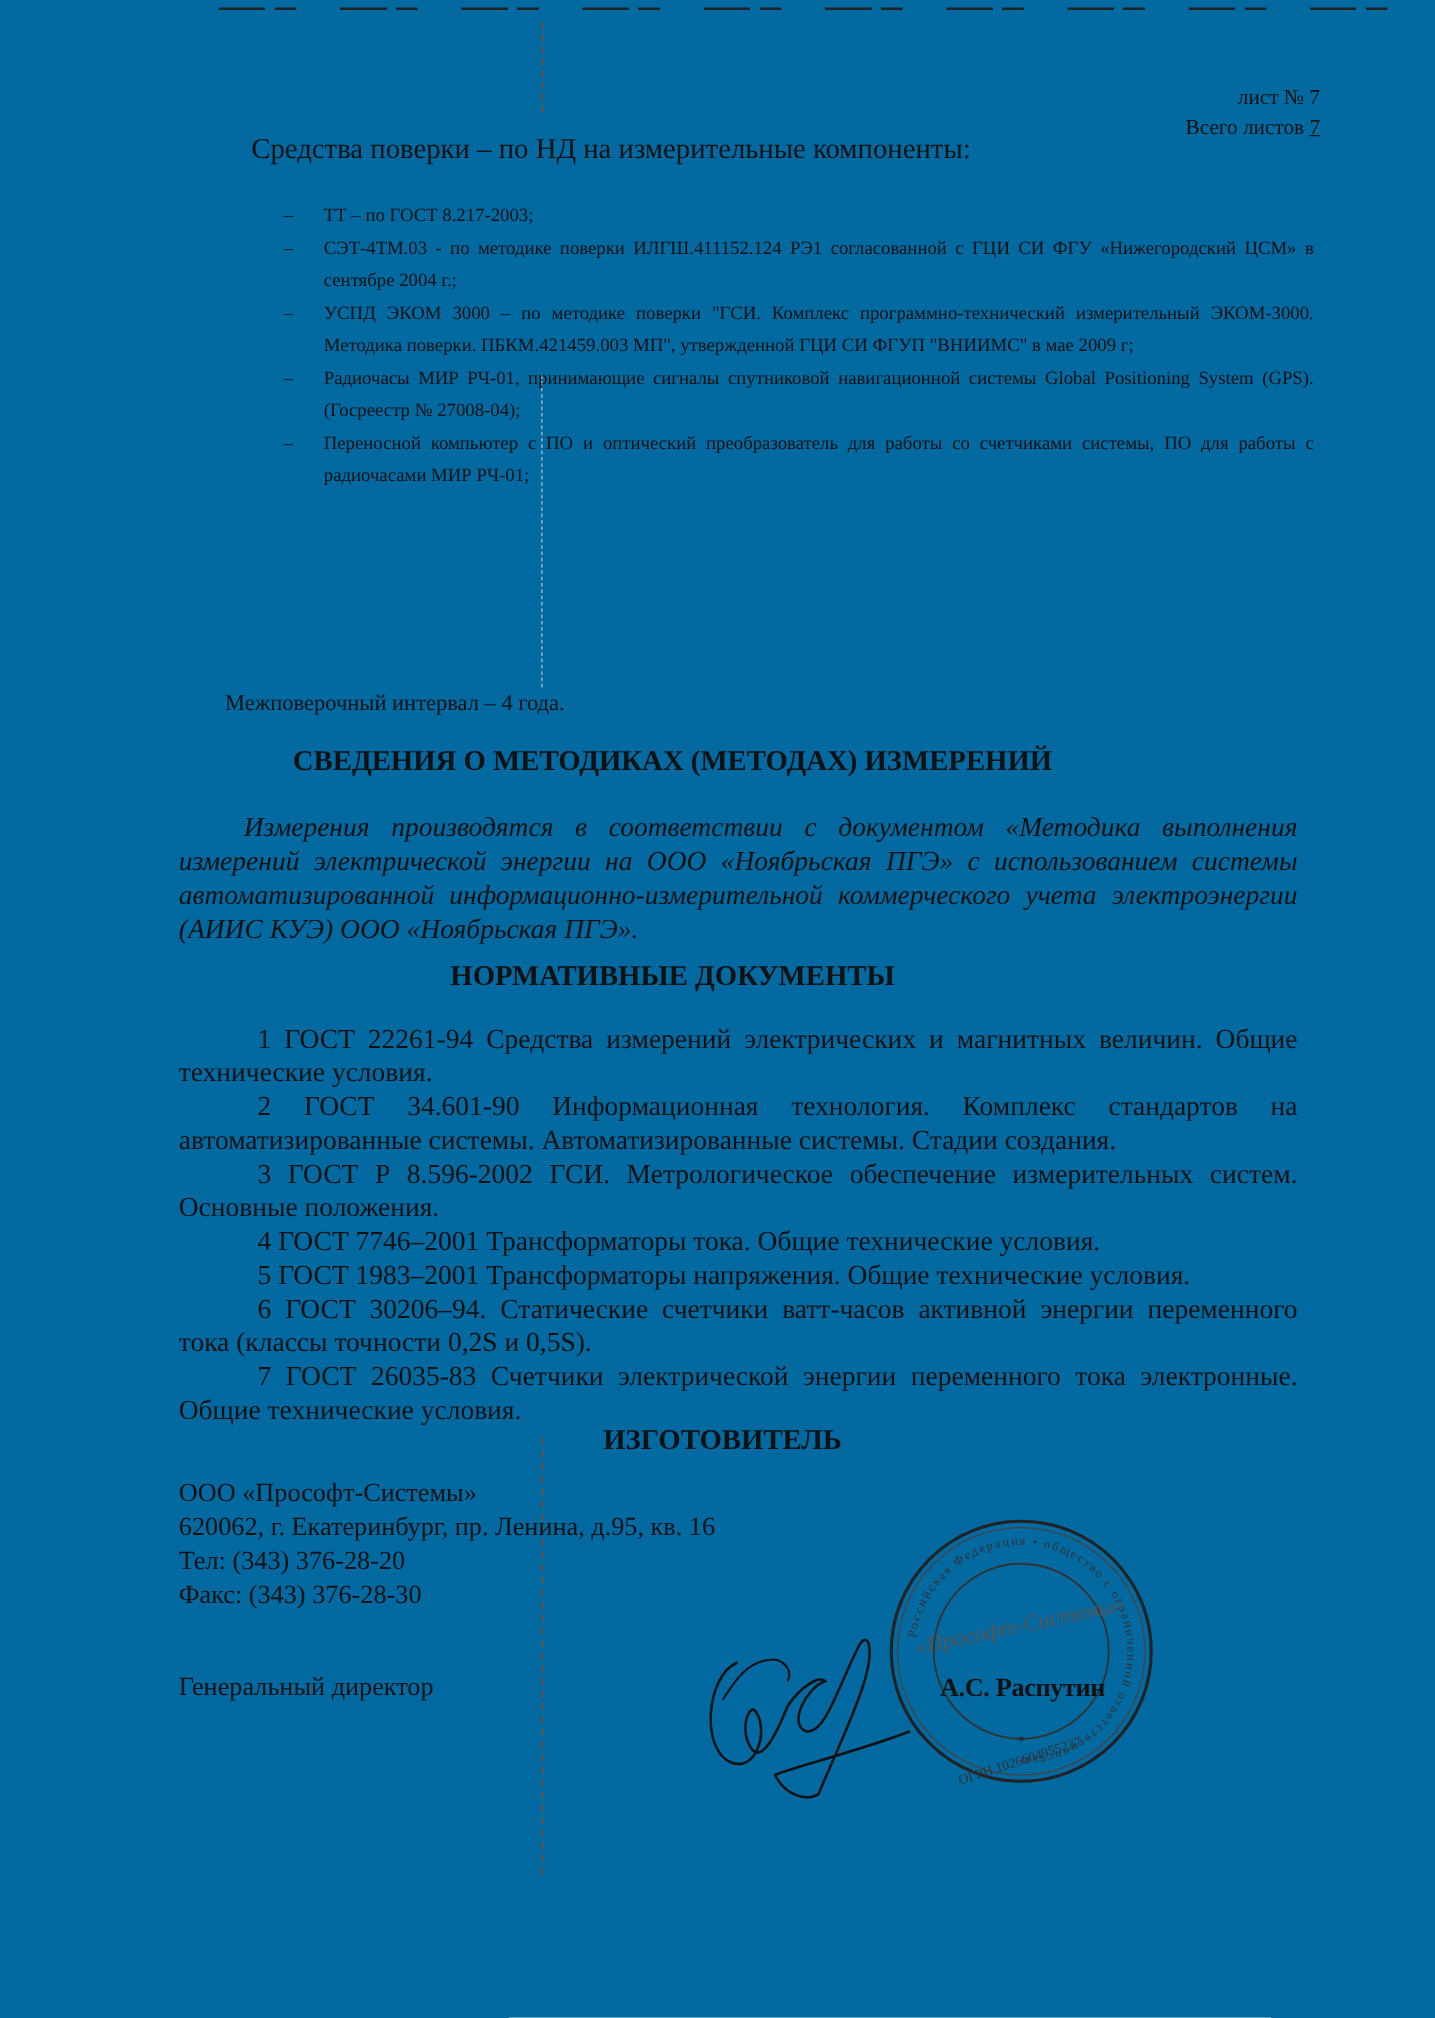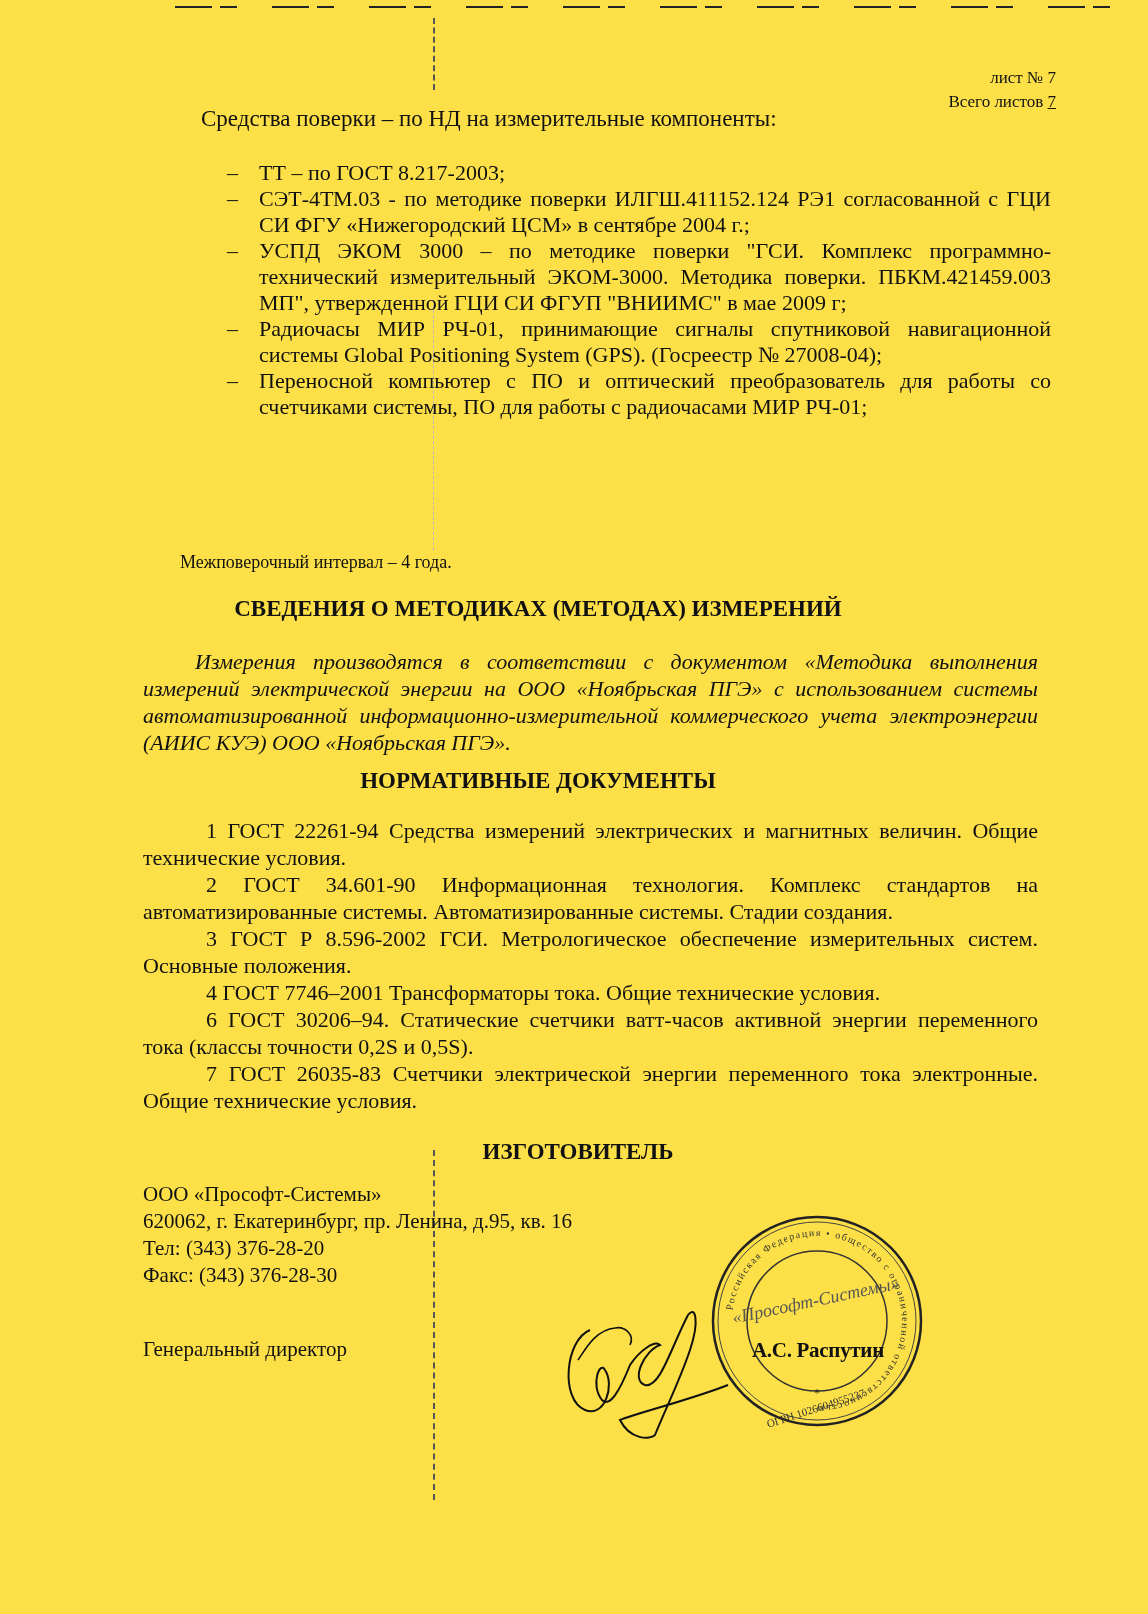--- a/index.html
+++ b/index.html
@@ -11,21 +11,21 @@
       width: 1148px;
       height: 1614px;
       position: relative;
       overflow: hidden;
       font-family: "Liberation Serif", "DejaVu Serif", serif;
       color: #111111;
     }
     .page {
       position: absolute;
       inset: 0;
-      background: #fde047;
+      background: #0369a1;
     }
     
     .cut-line {
       position: absolute;
       left: 175px;
       top: 6px;
       width: 935px;
       height: 4px;
       display: flex;
       justify-content: space-between;
@@ -61,21 +61,21 @@
       font-size: 23px;
     }
     .bullets {
       position: absolute;
       left: 229px;
       top: 160px;
       width: 822px;
       margin: 0;
       padding: 0;
       list-style: none;
-      font-size: 22px;
+      font-size: 15px;
       line-height: 26px;
     }
     .bullets li {
       position: relative;
       padding-left: 30px;
       margin-bottom: 0;
       text-align: justify;
     }
     .bullets li::before {
       content: "\2013";
@@ -202,20 +202,21 @@
 
   <div class="paragraph" style="top:648px;">Измерения производятся в соответствии с документом «Методика выполнения измерений электрической энергии на ООО «Ноябрьская ПГЭ» с использованием системы автоматизированной информационно-измерительной коммерческого учета электроэнергии (АИИС КУЭ) ООО «Ноябрьская ПГЭ».</div>
 
   <div class="section-title" style="top:768px;">НОРМАТИВНЫЕ ДОКУМЕНТЫ</div>
 
   <div class="norm-list">
     <p>1 ГОСТ 22261-94 Средства измерений электрических и магнитных величин. Общие технические условия.</p>
     <p>2 ГОСТ 34.601-90 Информационная технология. Комплекс стандартов на автоматизированные системы. Автоматизированные системы. Стадии создания.</p>
     <p>3 ГОСТ Р 8.596-2002 ГСИ. Метрологическое обеспечение измерительных систем. Основные положения.</p>
     <p>4 ГОСТ 7746–2001 Трансформаторы тока. Общие технические условия.</p>
+    <p>5 ГОСТ 1983–2001 Трансформаторы напряжения. Общие технические условия.</p>
     <p>6 ГОСТ 30206–94. Статические счетчики ватт-часов активной энергии переменного тока (классы точности 0,2S и 0,5S).</p>
     <p>7 ГОСТ 26035-83 Счетчики электрической энергии переменного тока электронные. Общие технические условия.</p>
   </div>
 
   <div class="section-title" style="top:1139px;left:40px;">ИЗГОТОВИТЕЛЬ</div>
 
   <div class="maker">
     <div>ООО «Прософт-Системы»</div>
     <div>620062, г. Екатеринбург, пр. Ленина, д.95, кв. 16</div>
     <div>Тел: (343) 376-28-20</div>

